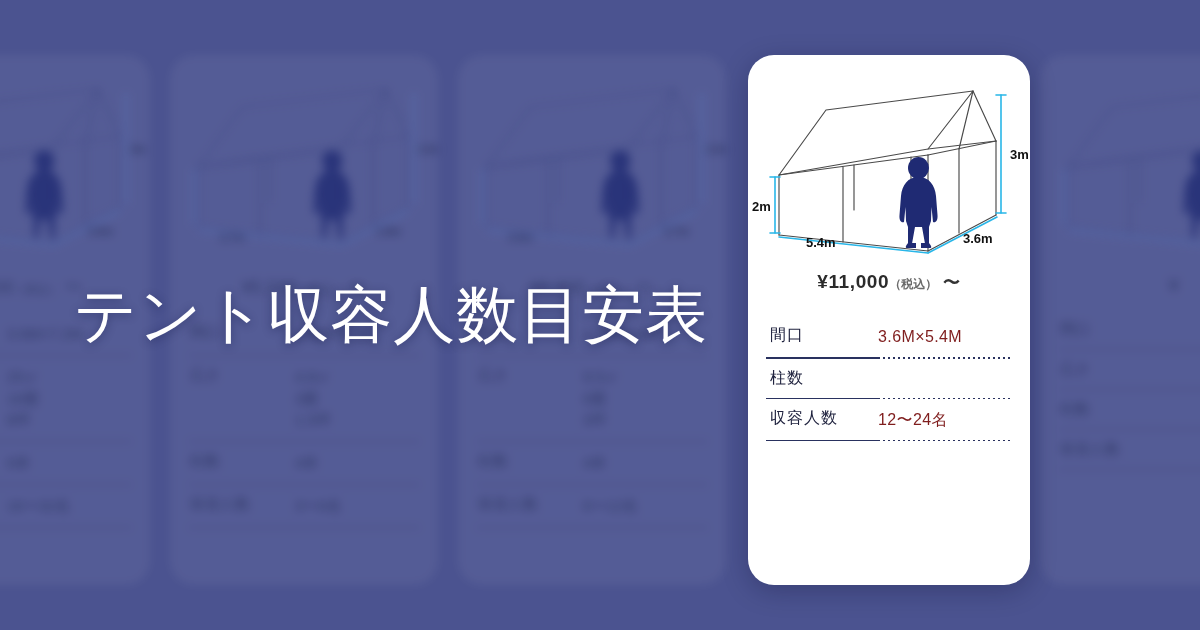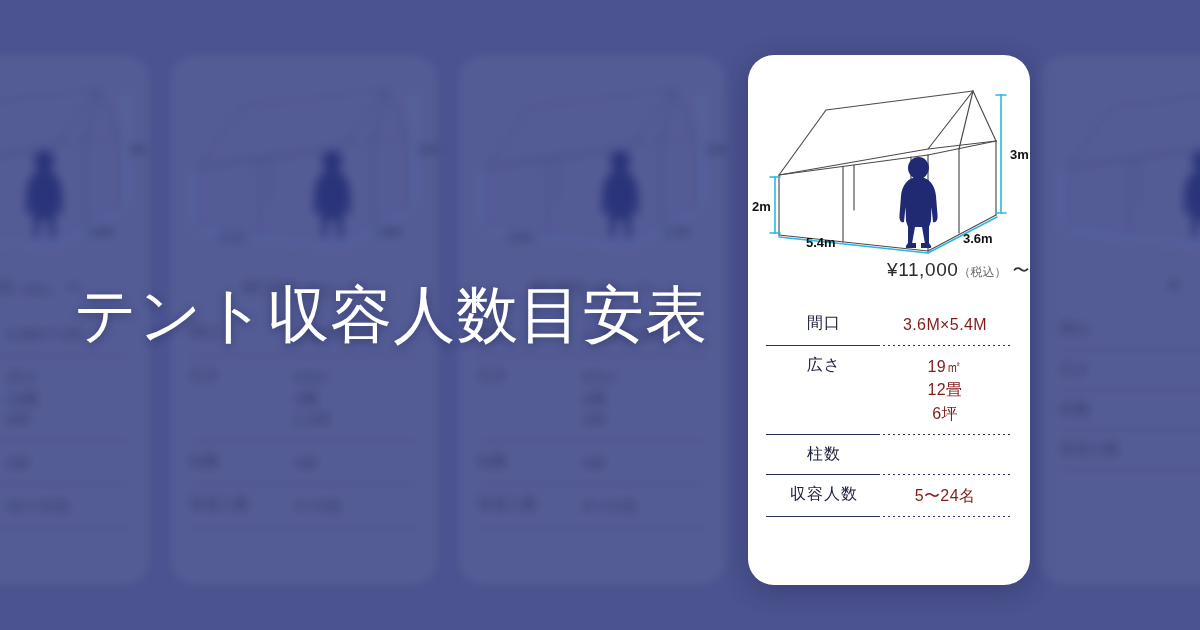--- a/index.html
+++ b/index.html
@@ -50,32 +50,33 @@
     left:748px; top:55px;
     width:282px; height:530px;
     background:#ffffff;
     border-radius:26px;
     box-shadow:0 6px 26px rgba(10,14,45,.28);
     overflow:hidden;
   }
   #tent-illu{ width:282px; height:200px; position:relative; }
   #tent-illu svg{ position:absolute; left:0; top:0; }
   #price{
-    text-align:right;
+    text-align:center;
     font-size:19px;
     color:#2b2b2b;
     letter-spacing:.6px;
-    margin-top:4px;
+    margin-top:16px;
     white-space:nowrap;
+    font-weight:bold;
   }
   #price .tax{ font-size:12px; color:#6a6a6a; letter-spacing:0; }
   #price .tilde{ font-size:17px; color:#333; }
 
   #spec-table{ margin:22px 18px 0 18px; }
-  .srow{ display:flex; align-items:flex-start; padding:9px 0 9px 0;text-align:center; }
+  .srow{ display:flex; align-items:flex-start; padding:9px 0 9px 0; }
   .srow .skey{
     width:112px; flex:0 0 112px;
     font-size:16px; color:#20233f; padding-left:4px; letter-spacing:1px;
   }
   .srow .sval{
     flex:1; font-size:16px; color:#7f1d1d; line-height:1.45; letter-spacing:.4px;
   }
   .srow .sval .line{ display:block; }
   .sdiv{ display:flex; height:1px; }
   .sdiv .solid{ width:112px; flex:0 0 112px; height:1px; background:#29315f; }
@@ -451,43 +452,35 @@
         <div class="srow">
           <div class="skey">間口</div>
           <div class="sval">
             <span class="line">3.6M×5.4M</span>
           </div>
         </div>
         <div class="sdiv">
           <span class="solid"></span>
           <span class="dots"></span>
         </div>
-        <div class="srow">
-          <div class="skey">広さ</div>
-          <div class="sval">
-            <span class="line">19㎡</span>
-            <span class="line">12畳</span>
-            <span class="line">6坪</span>
-          </div>
-        </div>
         <div class="sdiv">
           <span class="solid"></span>
           <span class="dots"></span>
         </div>
         <div class="srow">
           <div class="skey">柱数</div>
         </div>
         <div class="sdiv">
           <span class="solid"></span>
           <span class="dots"></span>
         </div>
         <div class="srow">
           <div class="skey">収容人数</div>
           <div class="sval">
-            <span class="line">5〜24名</span>
+            <span class="line">12〜24名</span>
           </div>
         </div>
         <div class="sdiv">
           <span class="solid"></span>
           <span class="dots"></span>
         </div>
       </div>
 
   </div>
 

